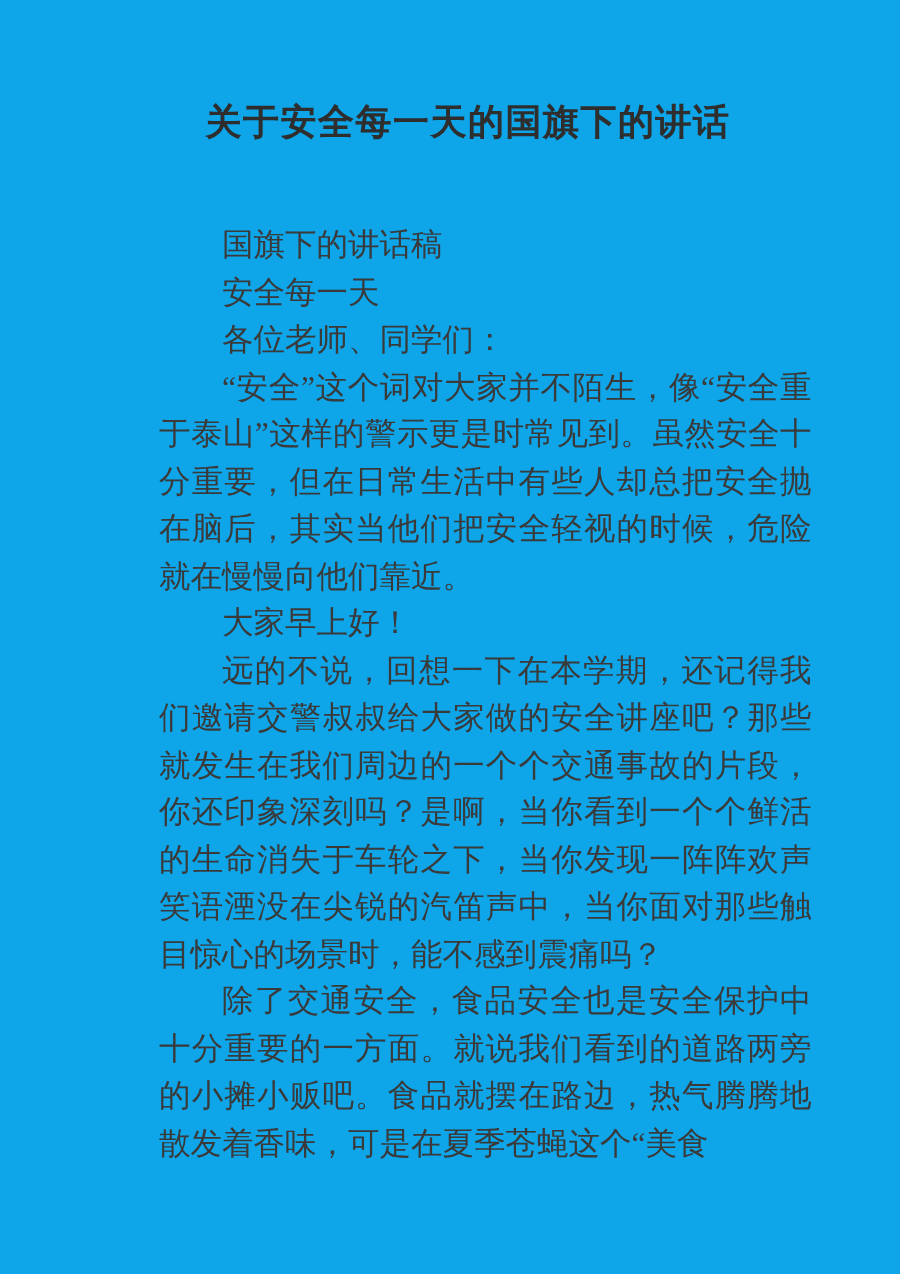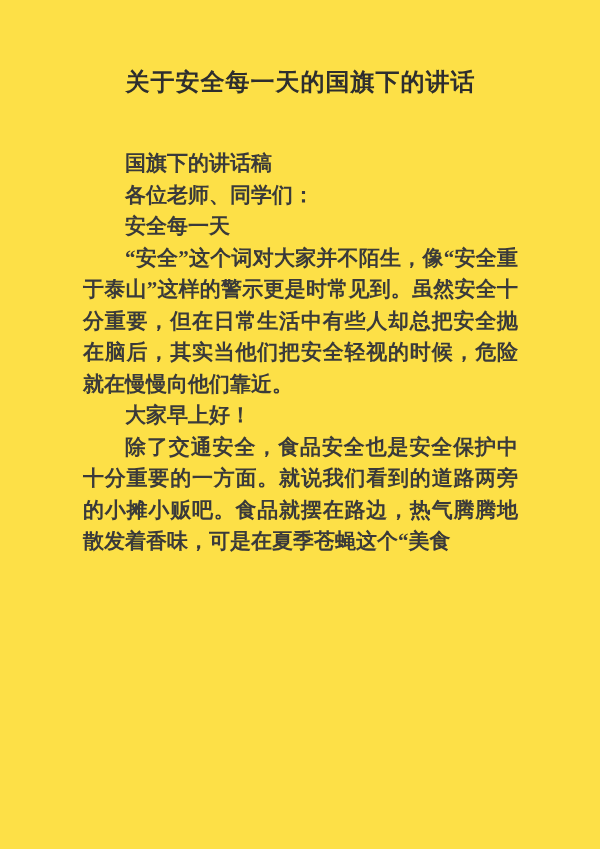--- a/index.html
+++ b/index.html
@@ -6,52 +6,52 @@
   html, body {
     width: 600px;
     height: 849px;
     background: #ffffff;
     overflow: hidden;
     font-family: "Liberation Serif", "DejaVu Serif", serif;
   }
   .page {
     width: 600px;
     height: 849px;
-    background: #fde047;
-    padding: 62px 82px 0 83px;
+    background: #0ea5e9;
+    padding: 62px 82px 0 106px;
   }
   .doc-title {
     font-size: 24px;
     font-weight: bold;
     color: #2e2e2e;
     text-align: center;
     letter-spacing: 1px;
     line-height: 40px;
     margin-bottom: 46px;
   }
   .doc-body {
     width: 435px;
     font-size: 21px;
     line-height: 31.5px;
     color: #3a3a3a;
     text-align: justify;
   }
   .doc-body p {
     text-indent: 2em;
     margin: 0;
-    font-weight: bold;
   }
 </style>
 </head>
 <body>
 
 <div class="page">
   <h1 class="doc-title">关于安全每一天的国旗下的讲话</h1>
 
   <div class="doc-body">
     <p>国旗下的讲话稿</p>
+    <p>安全每一天</p>
     <p>各位老师、同学们：</p>
-    <p>安全每一天</p>
     <p>“安全”这个词对大家并不陌生，像“安全重于泰山”这样的警示更是时常见到。虽然安全十分重要，但在日常生活中有些人却总把安全抛在脑后，其实当他们把安全轻视的时候，危险就在慢慢向他们靠近。</p>
     <p>大家早上好！</p>
+    <p>远的不说，回想一下在本学期，还记得我们邀请交警叔叔给大家做的安全讲座吧？那些就发生在我们周边的一个个交通事故的片段，你还印象深刻吗？是啊，当你看到一个个鲜活的生命消失于车轮之下，当你发现一阵阵欢声笑语湮没在尖锐的汽笛声中，当你面对那些触目惊心的场景时，能不感到震痛吗？</p>
     <p>除了交通安全，食品安全也是安全保护中十分重要的一方面。就说我们看到的道路两旁的小摊小贩吧。食品就摆在路边，热气腾腾地散发着香味，可是在夏季苍蝇这个“美食</p>
   </div>
 </div>
 
 </body></html>

